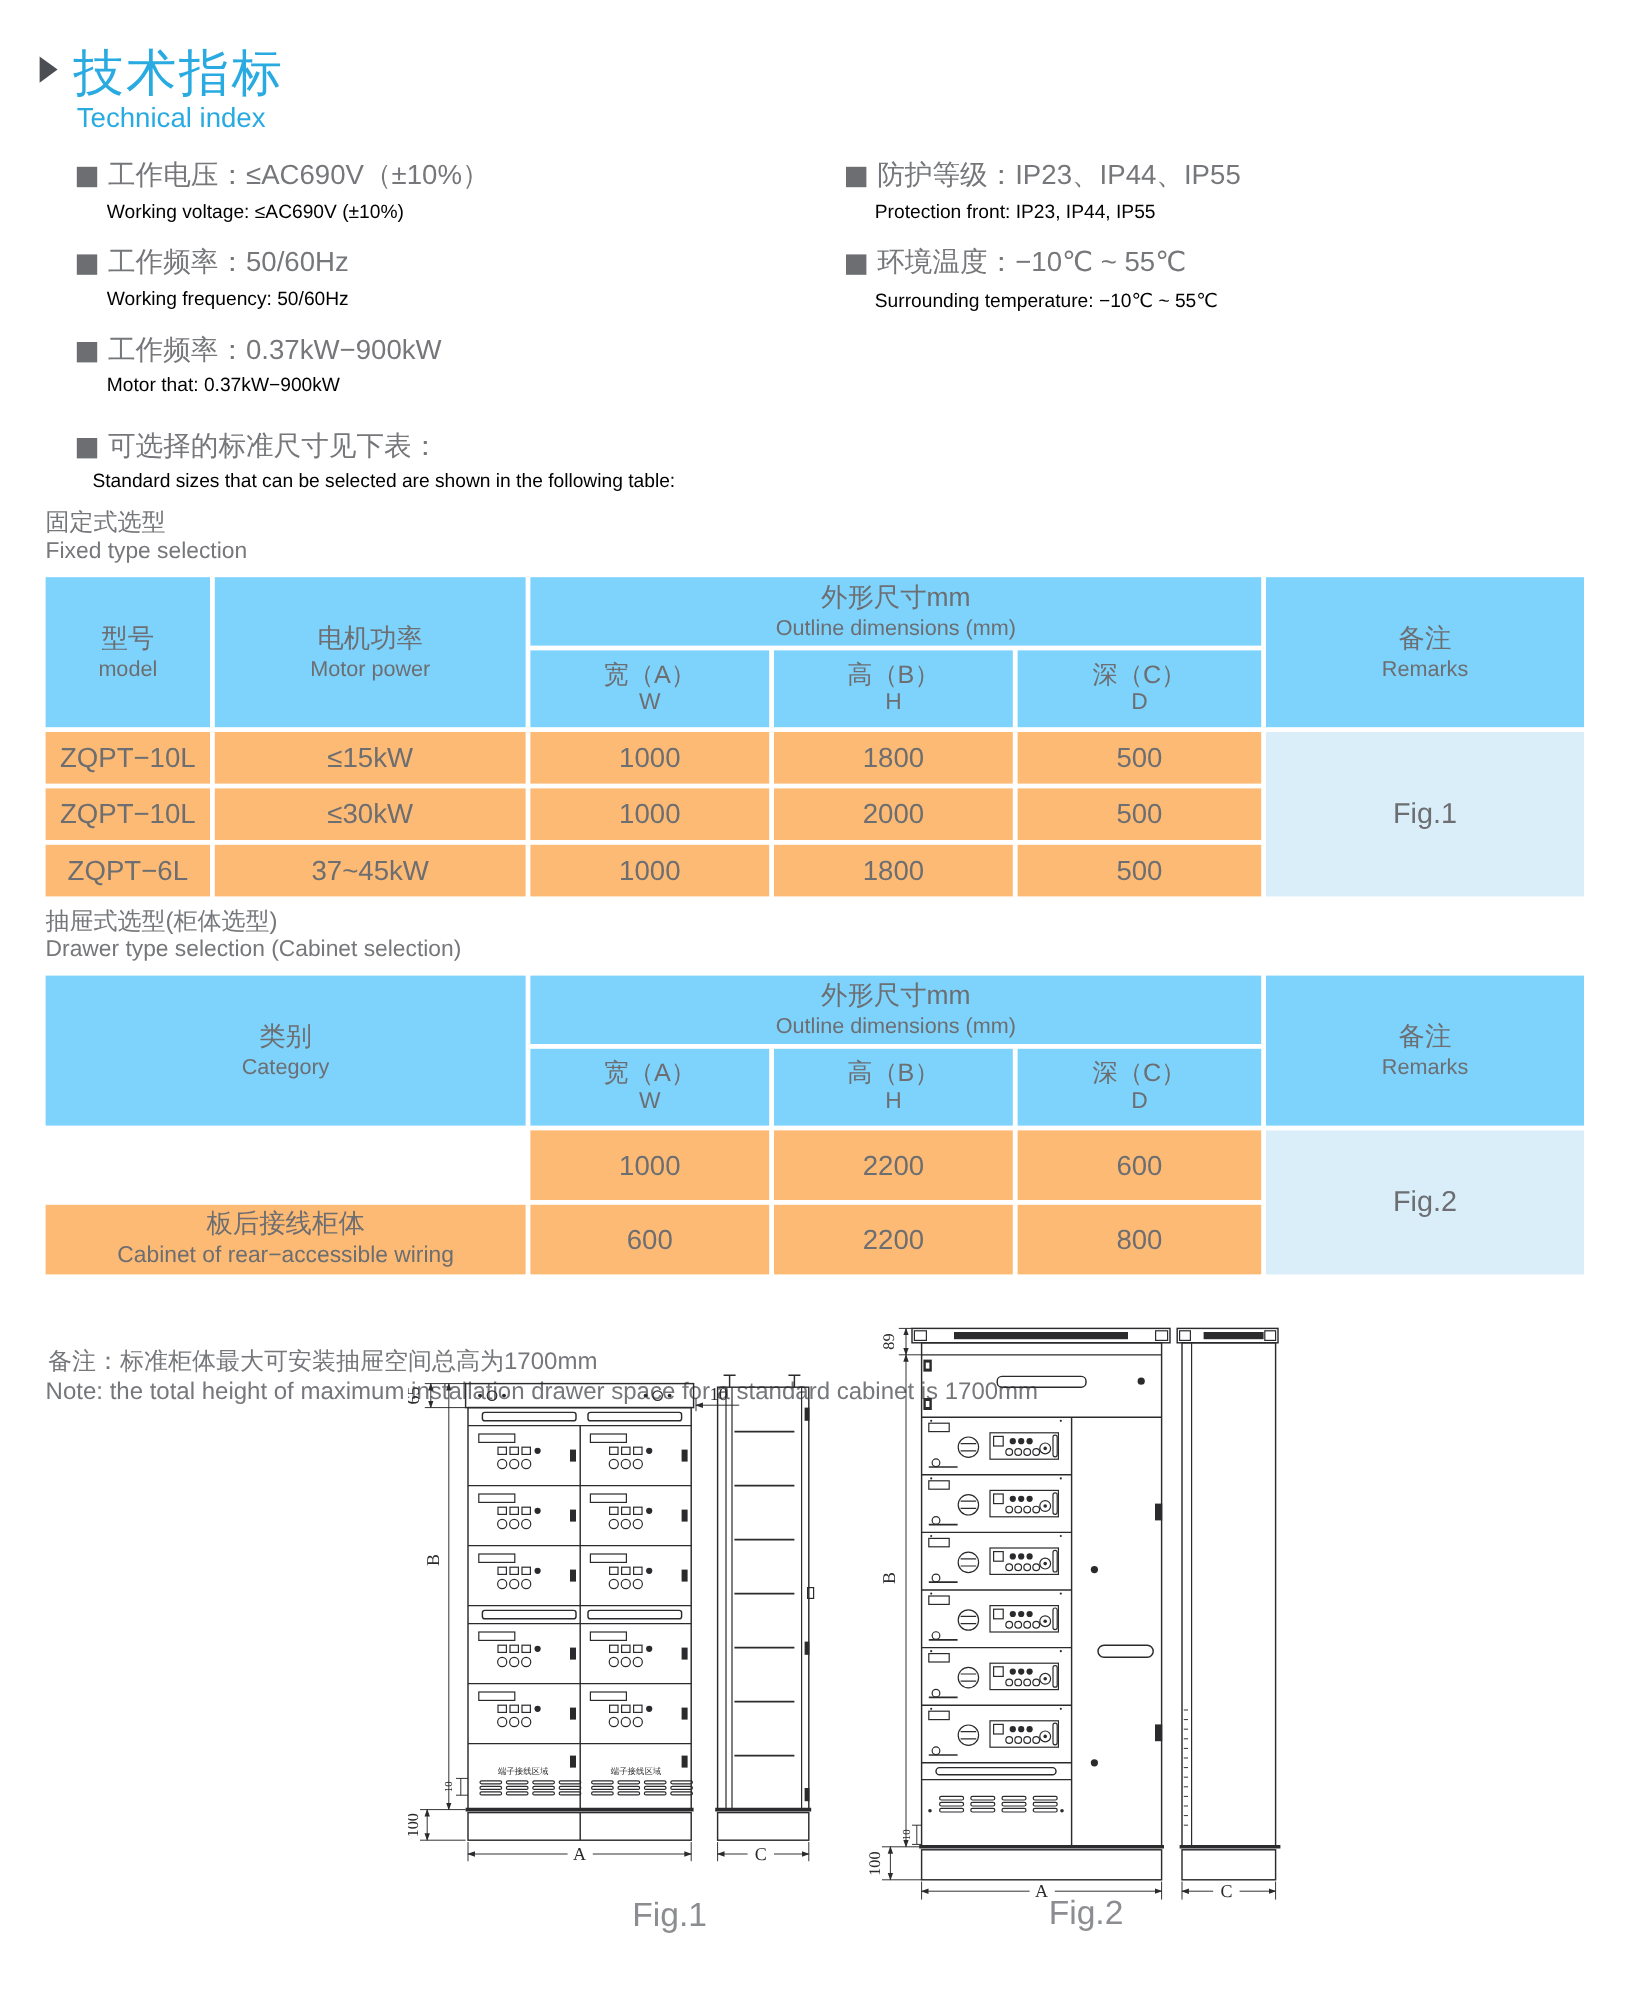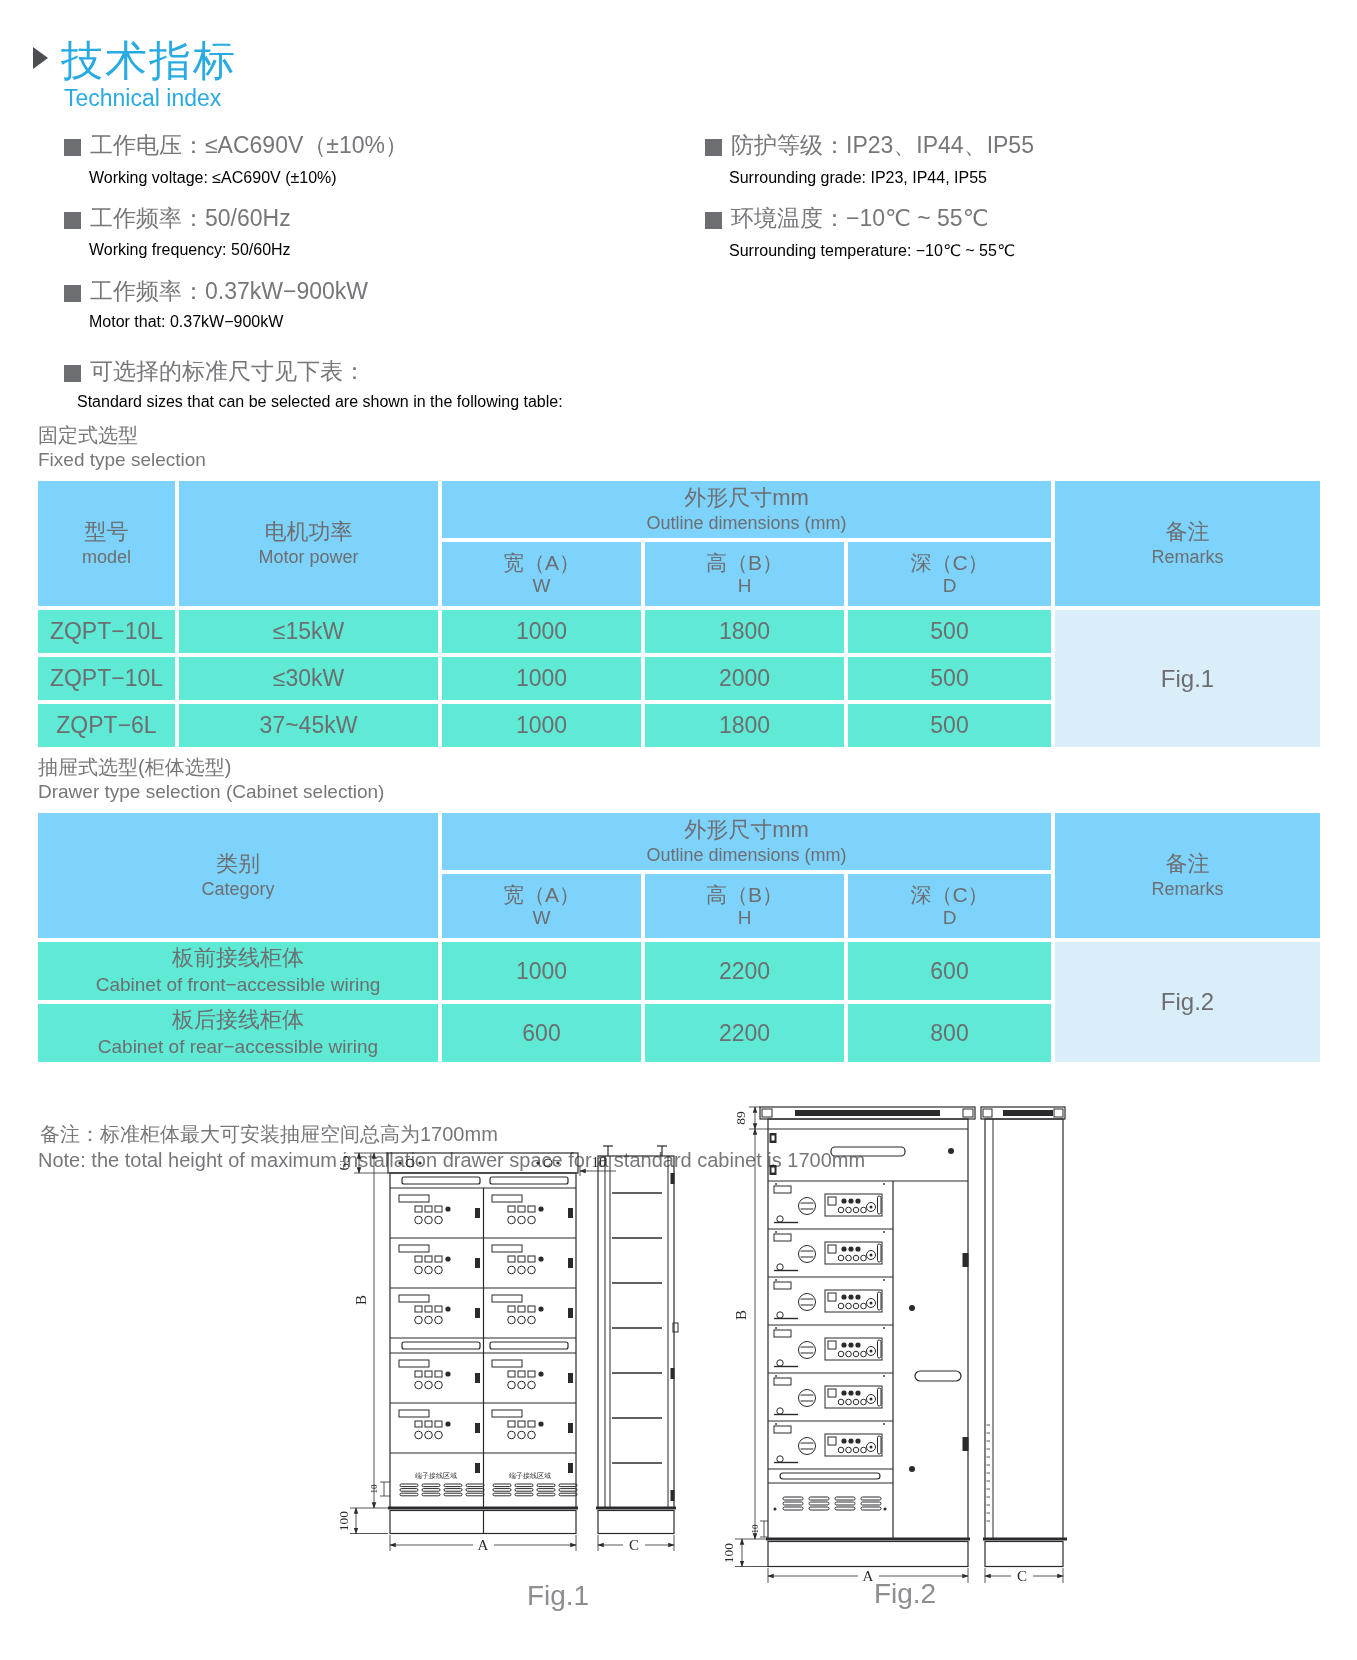--- a/index.html
+++ b/index.html
@@ -19,21 +19,21 @@
   .sec.en{font-size:19px;}
   
   .tbl{position:absolute;display:grid;gap:4px;background:#fff;}
   .tbl1{left:38px;top:481px;width:1282px;grid-template-columns:137px 259px 199px 199px 203px 1fr;
         grid-template-rows:57px 64px 43px 43px 43px;}
   .tbl2{left:38px;top:813px;width:1282px;grid-template-columns:400px 199px 199px 203px 1fr;
         grid-template-rows:57px 64px 58px 58px;}
   .th,.td{display:flex;flex-direction:column;align-items:center;justify-content:center;
           color:#6d6e71;text-align:center;}
   .th{background:#7dd3fc;}
-  .td{background:#5eead4;font-size:23px;}
+  .td{background:#fdba74;font-size:23px;}
   .td.remark{background:#daeefa;font-size:24px;}
   .th .zh{font-size:22px;line-height:1.3;}
   .th .en{font-size:18px;line-height:1.3;}
   .th.sub .zh{font-size:21px;line-height:1.2;}
   .th.sub .en{font-size:19px;line-height:1.2;}
   .td .zh{font-size:22px;line-height:1.3;}
   .td .en{font-size:19px;line-height:1.3;}
   
   .note{font-size:20px;color:#76777a;white-space:nowrap;}
   .figcap{font-size:28px;color:#8b8d90;text-align:center;width:160px;}
@@ -73,21 +73,21 @@
   <div class="abs sp-zh" style="left:64px;top:356px">
     <span class="bullet"></span>
     <span>可选择的标准尺寸见下表：</span>
     </div>
   <div class="abs sp-en" style="left:77px;top:393px">Standard sizes that can be selected are shown in the following table:</div>
 
   <div class="abs sp-zh" style="left:705px;top:130px">
     <span class="bullet"></span>
     <span>防护等级：IP23、IP44、IP55</span>
     </div>
-  <div class="abs sp-en" style="left:729px;top:169px">Surrounding grade: IP23, IP44, IP55</div>
+  <div class="abs sp-en" style="left:729px;top:169px">Protection front: IP23, IP44, IP55</div>
 
   <div class="abs sp-zh" style="left:705px;top:203px">
     <span class="bullet"></span>
     <span>环境温度：−10℃ ~ 55℃</span>
     </div>
   <div class="abs sp-en" style="left:729px;top:241px">Surrounding temperature: −10℃ ~ 55℃</div>
 
   <div class="abs sec" style="left:38px;top:422px">固定式选型</div>
   <div class="abs sec en" style="left:38px;top:449px">Fixed type selection</div>
 
@@ -164,24 +164,20 @@
       </div>
     <div class="th sub" style="grid-column:3;grid-row:2">
       <span class="zh">高（B）</span>
       <span class="en">H</span>
       </div>
     <div class="th sub" style="grid-column:4;grid-row:2">
       <span class="zh">深（C）</span>
       <span class="en">D</span>
       </div>
 
-    <div class="td" style="grid-column:1;grid-row:3">
-      <span class="zh">板前接线柜体</span>
-      <span class="en">Cabinet of front−accessible wiring</span>
-      </div>
     <div class="td" style="grid-column:2;grid-row:3">1000</div>
     <div class="td" style="grid-column:3;grid-row:3">2200</div>
     <div class="td" style="grid-column:4;grid-row:3">600</div>
 
     <div class="td" style="grid-column:1;grid-row:4">
       <span class="zh">板后接线柜体</span>
       <span class="en">Cabinet of rear−accessible wiring</span>
       </div>
     <div class="td" style="grid-column:2;grid-row:4">600</div>
     <div class="td" style="grid-column:3;grid-row:4">2200</div>

